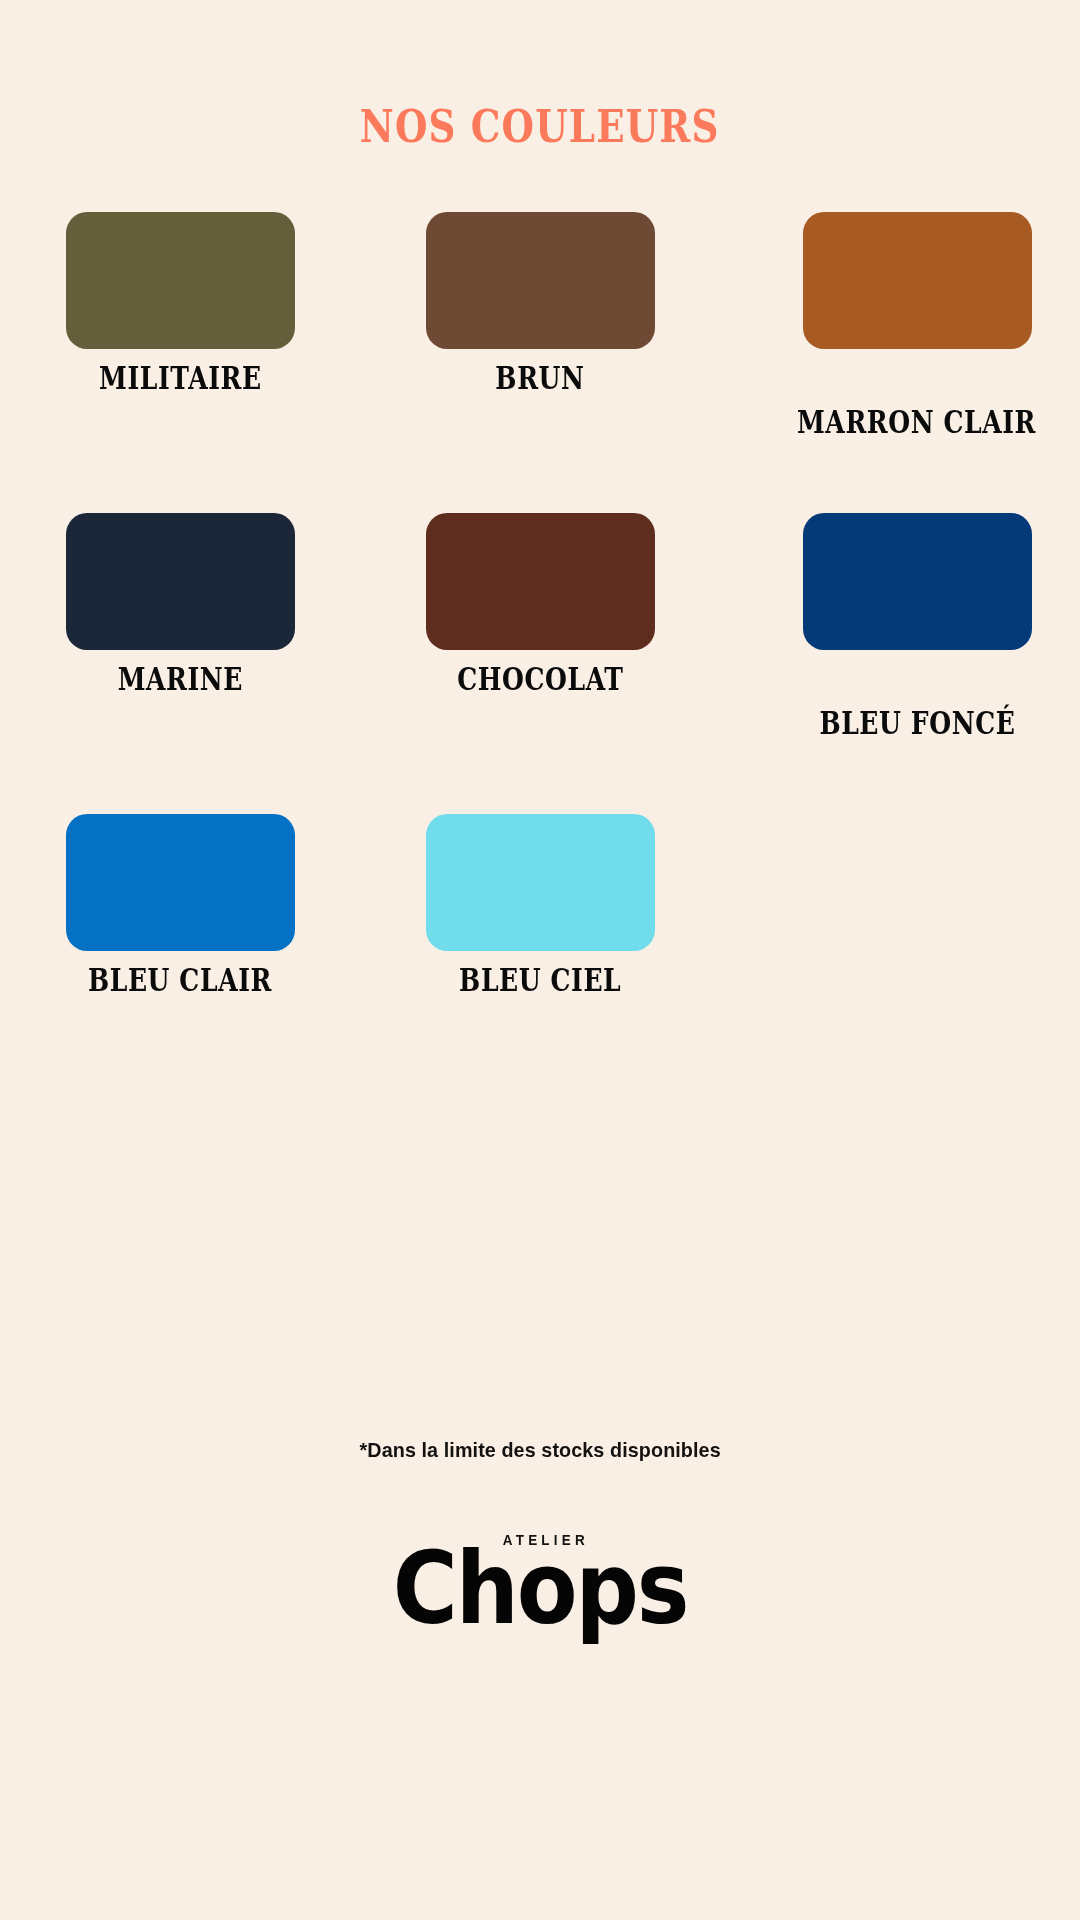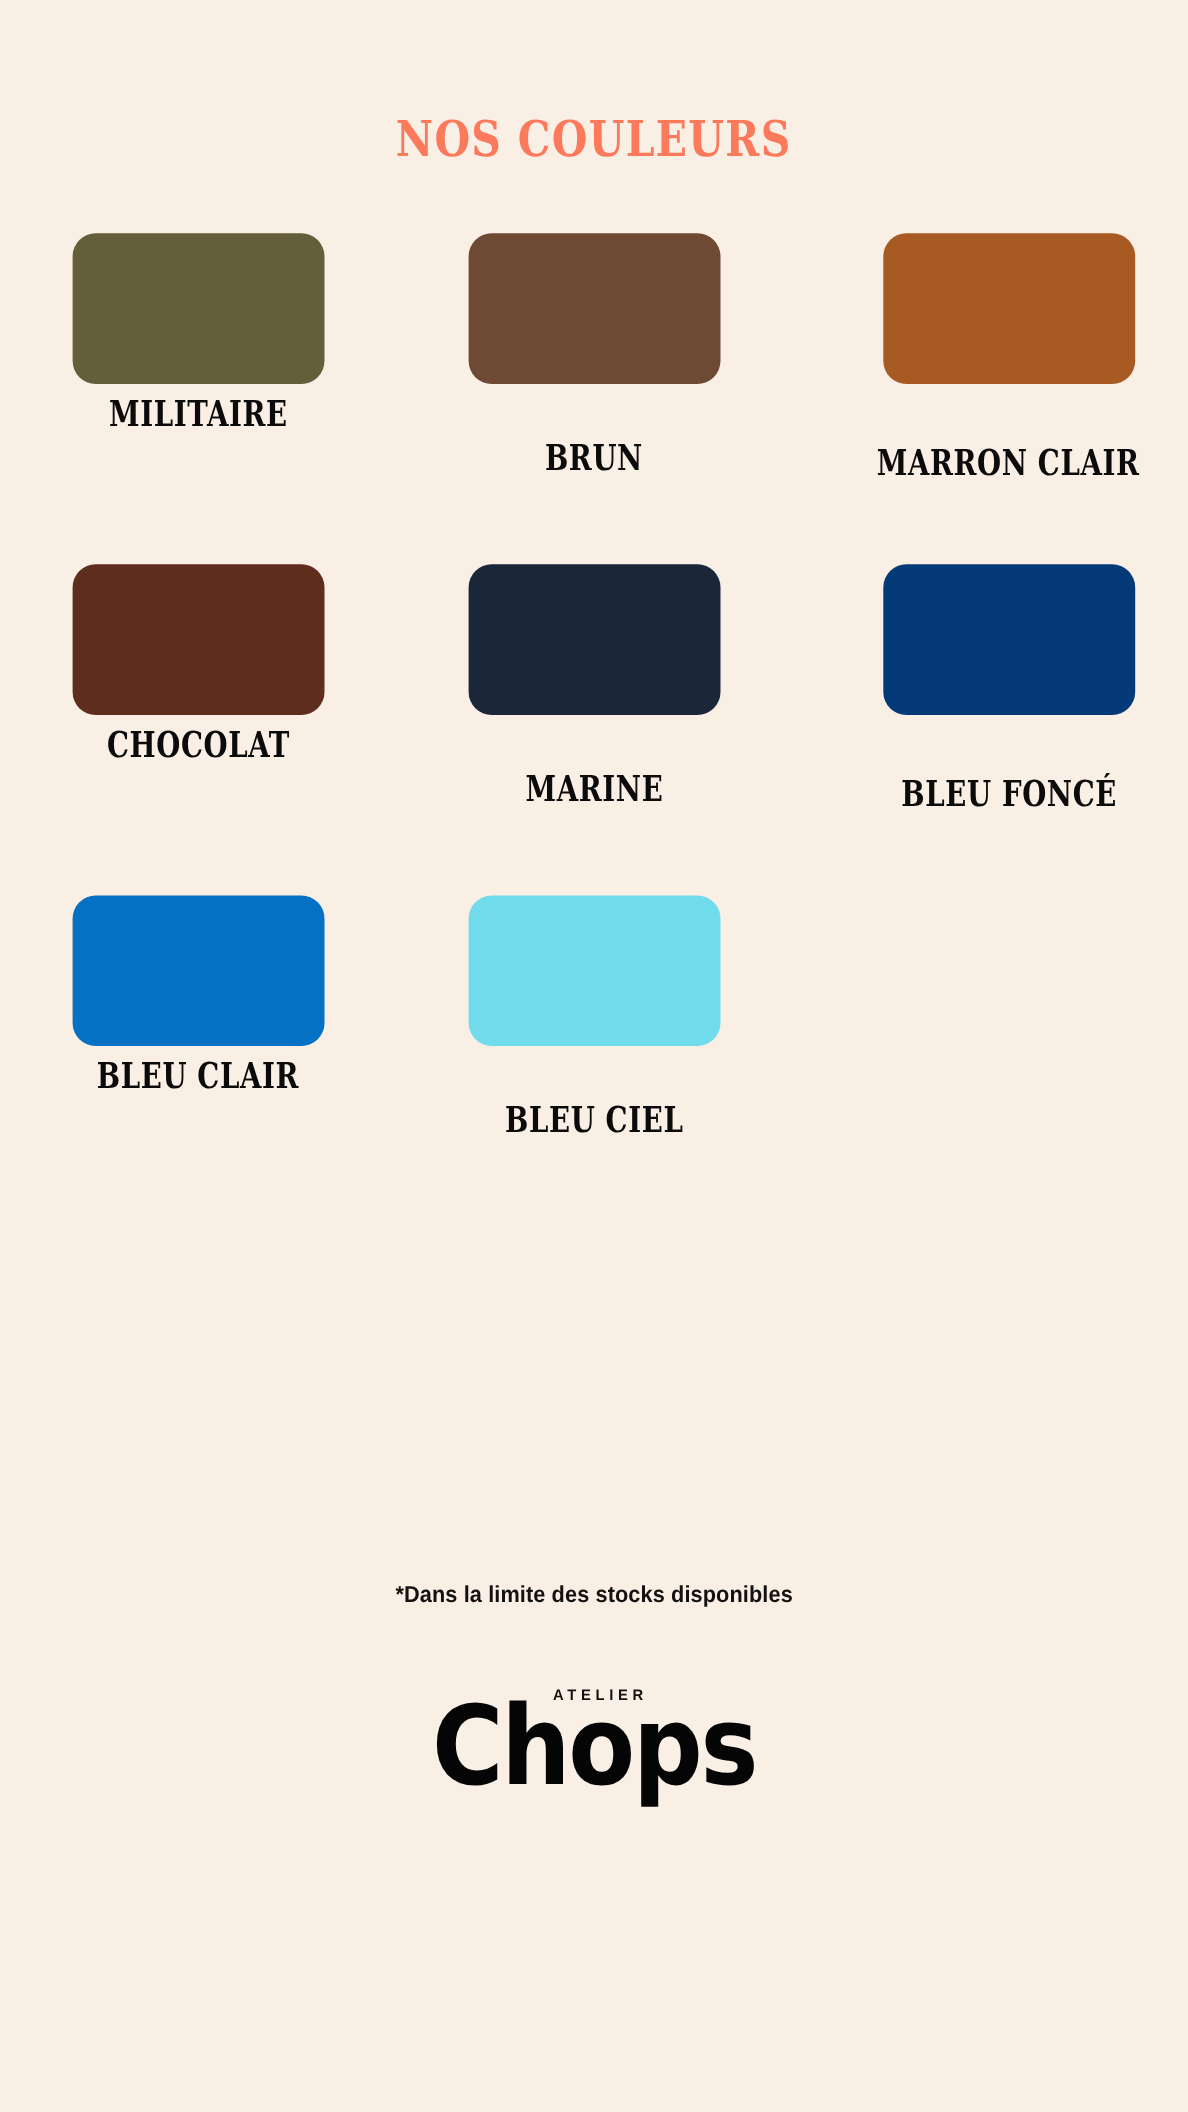--- a/index.html
+++ b/index.html
@@ -38,21 +38,21 @@
     grid-template-columns:repeat(3,1fr);
     grid-template-rows:repeat(4,301px);
     column-gap:0px;
     row-gap:0px;
   }
   .cell{
     position:relative;
     display:flex; flex-direction:column; align-items:center;
   }
   .cell:nth-child(3n+1){ }
-  .cell:nth-child(3n+2){ padding-left:0px;gap:40px; }
+  .cell:nth-child(3n+2){ padding-left:0px; }
   .cell:nth-child(3n+3){ padding-left:34px;gap:44px; }
 
   .swatch{
     width:229px; height:137px;
     border-radius:21px;
   }
   .caption{
     margin-top:12px;
     font-family:"DejaVu Serif", serif;
     font-weight:700;
@@ -123,27 +123,27 @@
       <div class="caption">BRUN</div>
     </div>
 
     <div class="cell">
       <div class="swatch" style="background: rgb(168, 90, 35);"></div>
       <div class="caption">MARRON CLAIR</div>
     </div>
 
 
     <div class="cell">
-      <div class="swatch" style="background: rgb(94, 45, 30);"></div>
-      <div class="caption">CHOCOLAT</div>
+      <div class="swatch" style="background: rgb(28, 38, 57);"></div>
+      <div class="caption">MARINE</div>
     </div>
 
     <div class="cell">
-      <div class="swatch" style="background: rgb(28, 38, 57);"></div>
-      <div class="caption">MARINE</div>
+      <div class="swatch" style="background: rgb(94, 45, 30);"></div>
+      <div class="caption">CHOCOLAT</div>
     </div>
 
     <div class="cell">
       <div class="swatch" style="background: rgb(4, 58, 119);"></div>
       <div class="caption">BLEU FONCÉ</div>
     </div>
 
 
     <div class="cell">
       <div class="swatch" style="background: rgb(4, 113, 196);"></div>

